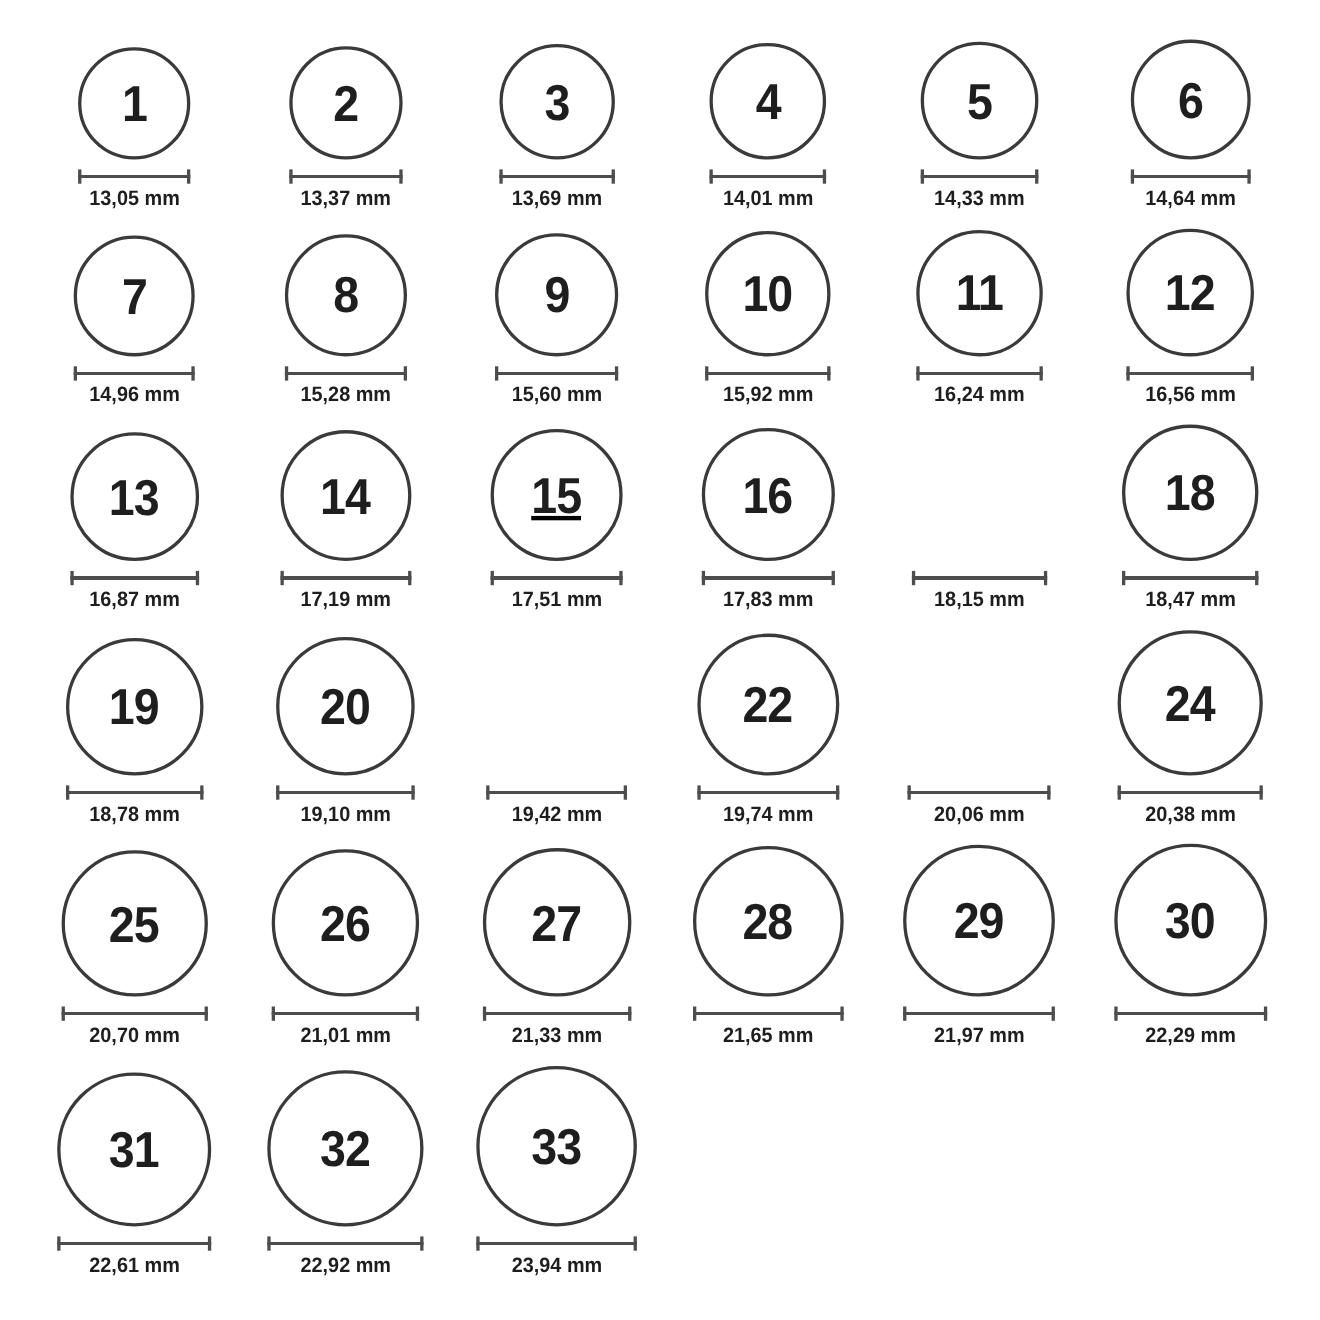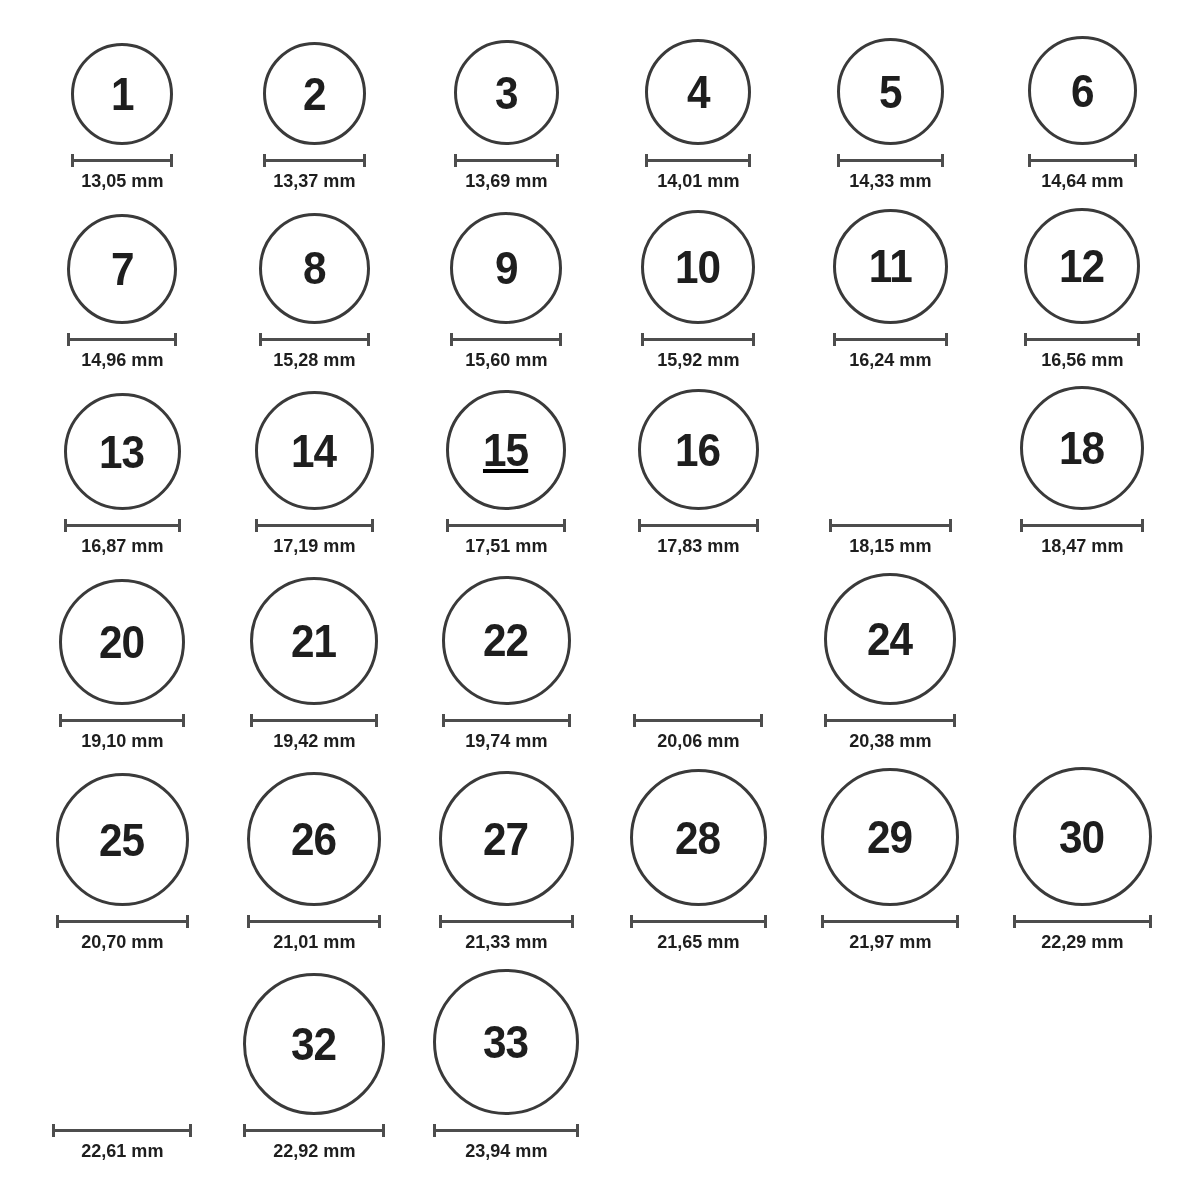--- a/index.html
+++ b/index.html
@@ -201,30 +201,34 @@
       <div class="cell">
     <div class="circle" style="width: 124px; height: 124px;">
       <span class="num">18</span>
     </div>
     <div class="measure" style="width: 124px;"></div>
     <span class="mm-label">18,47 mm</span>
   </div>
     </div>
     <div class="row">
       <div class="cell">
+    <div class="circle" style="width: 125px; height: 125px;">
+      <span class="num">19</span>
+    </div>
+    <div class="measure" style="width: 125px;"></div>
+    <span class="mm-label">18,78 mm</span>
+  </div>
+      <div class="cell">
     <div class="circle" style="width: 126px; height: 126px;">
       <span class="num">20</span>
     </div>
     <div class="measure" style="width: 126px;"></div>
     <span class="mm-label">19,10 mm</span>
   </div>
       <div class="cell">
-    <div class="circle" style="width: 128px; height: 128px;">
-      <span class="num">21</span>
-    </div>
     <div class="measure" style="width: 128px;"></div>
     <span class="mm-label">19,42 mm</span>
   </div>
       <div class="cell">
     <div class="circle" style="width: 129px; height: 129px;">
       <span class="num">22</span>
     </div>
     <div class="measure" style="width: 129px;"></div>
     <span class="mm-label">19,74 mm</span>
   </div>
@@ -279,20 +283,23 @@
       <div class="cell">
     <div class="circle" style="width: 139px; height: 139px;">
       <span class="num">30</span>
     </div>
     <div class="measure" style="width: 139px;"></div>
     <span class="mm-label">22,29 mm</span>
   </div>
     </div>
     <div class="row">
       <div class="cell">
+    <div class="circle" style="width: 140px; height: 140px;">
+      <span class="num">31</span>
+    </div>
     <div class="measure" style="width: 140px;"></div>
     <span class="mm-label">22,61 mm</span>
   </div>
       <div class="cell">
     <div class="circle" style="width: 142px; height: 142px;">
       <span class="num">32</span>
     </div>
     <div class="measure" style="width: 142px;"></div>
     <span class="mm-label">22,92 mm</span>
   </div>

